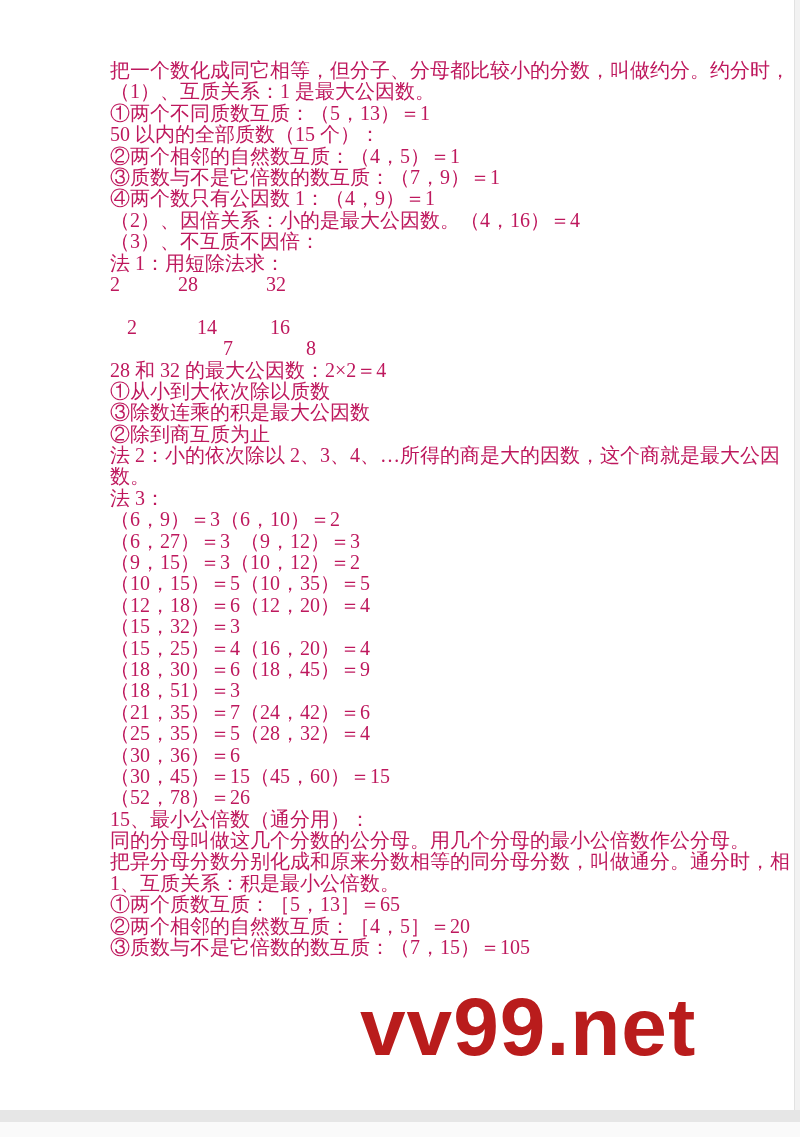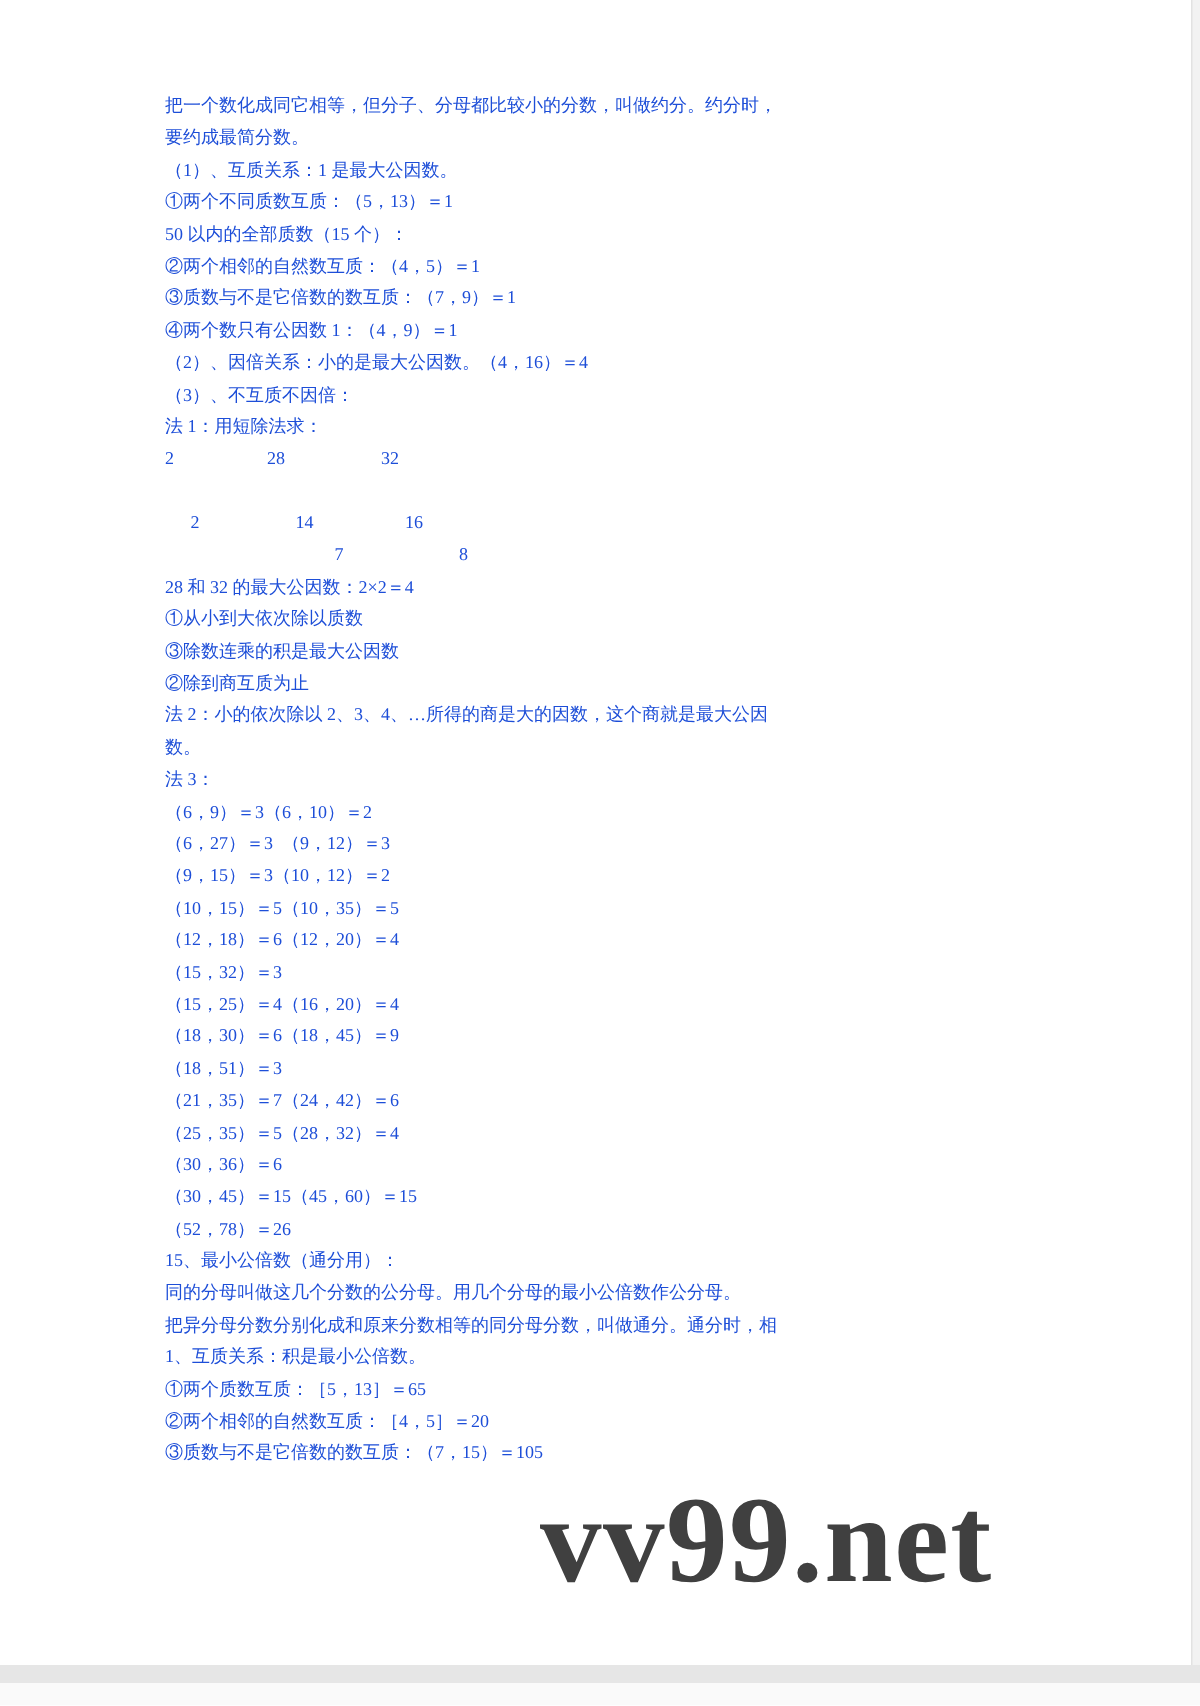--- a/index.html
+++ b/index.html
@@ -26,62 +26,61 @@
     width: 800px; height: 12px;
     background: #e6e6e6;
   }
   .next-page {
     position: absolute; left: 0; top: 1122px;
     width: 800px; height: 15px;
     background: #fafafa;
   }
   .watermark {
     position: absolute; left: 360px; top: 986px;
-    font-family: Liberation Serif, serif;
+    font-family: Liberation Sans, sans-serif;
     font-weight: bold;
     font-size: 82px;
     line-height: 1;
-    color: #404040;
+    color: #b91c1c;
     letter-spacing: 1px;
     z-index: 0;
     user-select: none;
   }
   .content {
     position: absolute; left: 110px; top: 60px;
     width: 620px;
-    color: #1d4ed8;
-    font-size: 12px;
+    color: #be185d;
+    font-size: 20px;
     z-index: 1;
   }
   .line {
     height: 21.4px;
     line-height: 21.4px;
     white-space: pre;
   }
   .sd-block {
     position: relative;
     height: 85.6px; 
   }
   .sd-cell { position: absolute; height: 21.4px; line-height: 21.4px; }
   .sd-a { top: 0; }
   .sd-b { top: 42.8px; }
   .sd-c { top: 64.2px; }
-  .sd-a1 { left: 0; }   .sd-a2 { left: 68px; }  .sd-a3 { left: 144px; }
+  .sd-a1 { left: 0; }   .sd-a2 { left: 68px; }  .sd-a3 { left: 156px; }
   .sd-b1 { left: 17px; }.sd-b2 { left: 87px; }  .sd-b3 { left: 160px; }
   .sd-c1 { left: 113px; } .sd-c2 { left: 196px; }
 </style>
 </head>
 <body>
 
 <div class="page"></div>
 <div class="watermark">vv99.net</div>
 
 <div class="content">
   <div class="line">把一个数化成同它相等，但分子、分母都比较小的分数，叫做约分。约分时，</div>
-  <div class="line">要约成最简分数。</div>
   <div class="line">（1）、互质关系：1 是最大公因数。</div>
   <div class="line">①两个不同质数互质：（5，13）＝1</div>
   <div class="line">50 以内的全部质数（15 个）：</div>
   <div class="line">②两个相邻的自然数互质：（4，5）＝1</div>
   <div class="line">③质数与不是它倍数的数互质：（7，9）＝1</div>
   <div class="line">④两个数只有公因数 1：（4，9）＝1</div>
   <div class="line">（2）、因倍关系：小的是最大公因数。（4，16）＝4</div>
   <div class="line">（3）、不互质不因倍：</div>
   <div class="line">法 1：用短除法求：</div>
 

